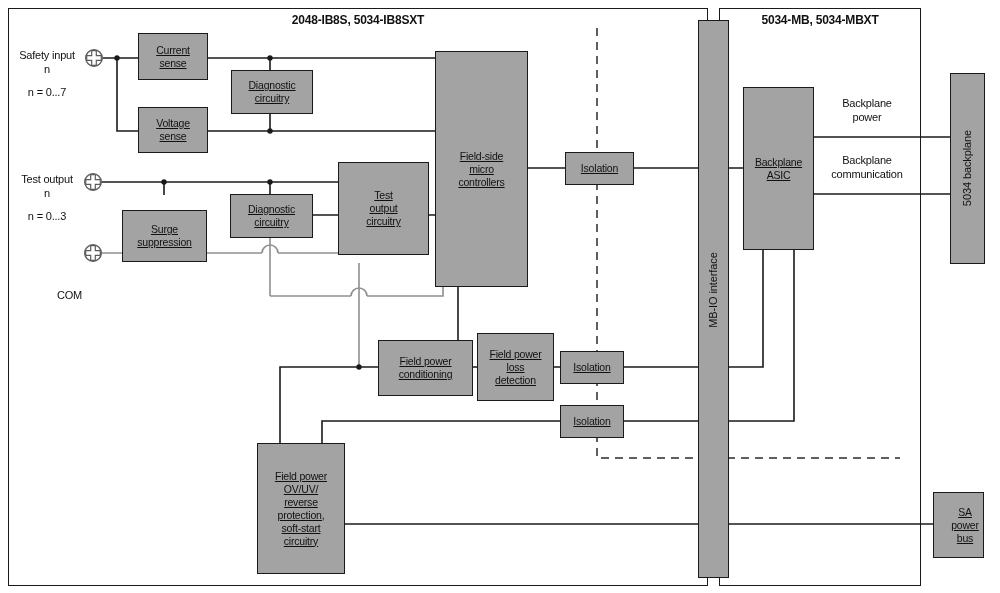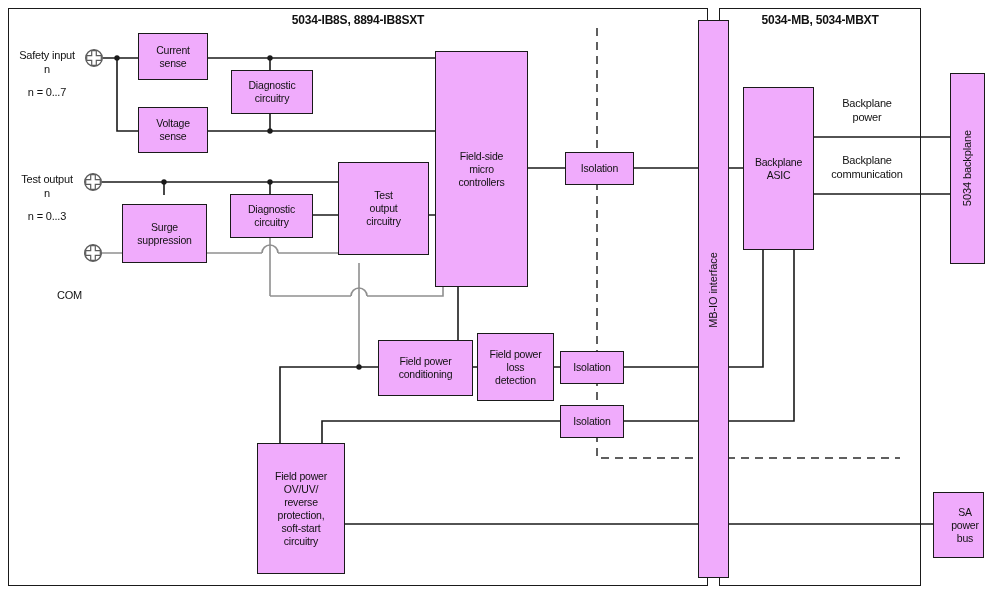--- a/index.html
+++ b/index.html
@@ -3,23 +3,23 @@
 <meta charset="utf-8">
 <style>
   html,body{margin:0;padding:0;background:#fff;}
   .canvas{
     position:relative;width:1000px;height:593px;background:#fff;overflow:hidden;
     font-family:"Liberation Sans","DejaVu Sans",sans-serif;color:#111;
   }
   .wires{position:absolute;left:0;top:0;z-index:1;}
   .module{position:absolute;box-sizing:border-box;border:1.7px solid #1a1a1a;background:transparent;z-index:0;}
   .block{
-    position:absolute;box-sizing:border-box;border:1.6px solid #1a1a1a;background:#f0abfc;
+    position:absolute;box-sizing:border-box;border:1.6px solid #1a1a1a;background:#a3a3a3;
     display:flex;align-items:center;justify-content:center;text-align:center;
-    white-space:pre-line;font-size:10.5px;line-height:13px;letter-spacing:-0.2px;z-index:2;
+    white-space:pre-line;font-size:10.5px;line-height:13px;letter-spacing:-0.2px;z-index:2;text-decoration:underline;
   }
   .title{position:absolute;text-align:center;font-weight:bold;font-size:12px;letter-spacing:-0.2px;z-index:2;}
   .lbl{position:absolute;text-align:center;white-space:pre-line;font-size:11px;line-height:13.5px;letter-spacing:-0.2px;z-index:2;}
   .vlabel{
     position:absolute;display:flex;align-items:center;justify-content:center;
     transform:rotate(-90deg);transform-origin:center center;
     font-size:11px;letter-spacing:-0.1px;white-space:nowrap;z-index:3;
   }
 </style>
 </head>
@@ -81,38 +81,38 @@
     </g>
     <g transform="translate(93,253)">
       <circle r="8.3" fill="#fff" stroke="#5c5c5c" stroke-width="1.4"></circle>
       <path d="M-2.3 -7.3 h4.6 v5 h5 v4.6 h-5 v5 h-4.6 v-5 h-5 v-4.6 h5 Z" fill="#fff" stroke="#5c5c5c" stroke-width="1.2"></path>
     </g>
   </svg>
 
   <div class="module" style="left:8px;top:8px;width:700px;height:578px;"></div>
   <div class="module" style="left:719px;top:8px;width:202px;height:578px;"></div>
 
-  <div class="title" style="left:8px;top:13px;width:700px;">5034-IB8S, 8894-IB8SXT</div>
+  <div class="title" style="left:8px;top:13px;width:700px;">2048-IB8S, 5034-IB8SXT</div>
   <div class="title" style="left:719px;top:13px;width:202px;">5034-MB, 5034-MBXT</div>
 
   <div class="lbl" style="left:8px;top:49px;width:78px;">Safety input
 n</div>
   <div class="lbl" style="left:8px;top:86px;width:78px;">n = 0...7</div>
   <div class="lbl" style="left:8px;top:173px;width:78px;">Test output
 n</div>
   <div class="lbl" style="left:8px;top:210px;width:78px;">n = 0...3</div>
   <div class="lbl" style="left:16px;top:246px;width:66px;text-align:right;margin-top:43px;">COM</div>
 
   <div class="block" style="left:138px;top:33px;width:70px;height:47px;">Current
 sense</div>
   <div class="block" style="left:231px;top:70px;width:82px;height:44px;">Diagnostic
 circuitry</div>
   <div class="block" style="left:138px;top:107px;width:70px;height:46px;">Voltage
 sense</div>
-  <div class="block" style="left:122px;top:204px;width:85px;height:59px;">Surge
+  <div class="block" style="left:122px;top:210px;width:85px;height:52px;">Surge
 suppression</div>
   <div class="block" style="left:230px;top:194px;width:83px;height:44px;">Diagnostic
 circuitry</div>
   <div class="block" style="left:338px;top:156px;width:91px;height:93px;margin-top:6px;">Test
 output
 circuitry</div>
   <div class="block" style="left:435px;top:51px;width:93px;height:236px;">Field-side
 micro
 controllers</div>
   <div class="block" style="left:565px;top:152px;width:69px;height:33px;">Isolation</div>

